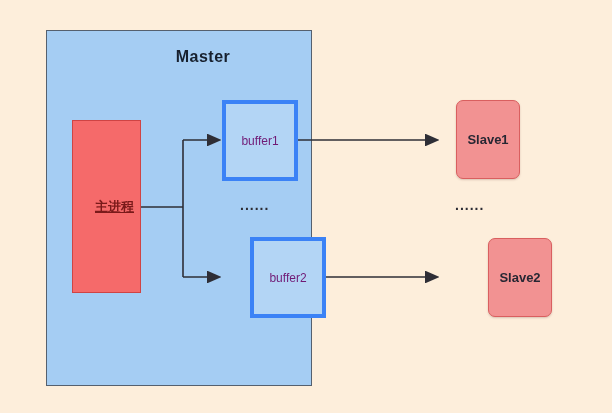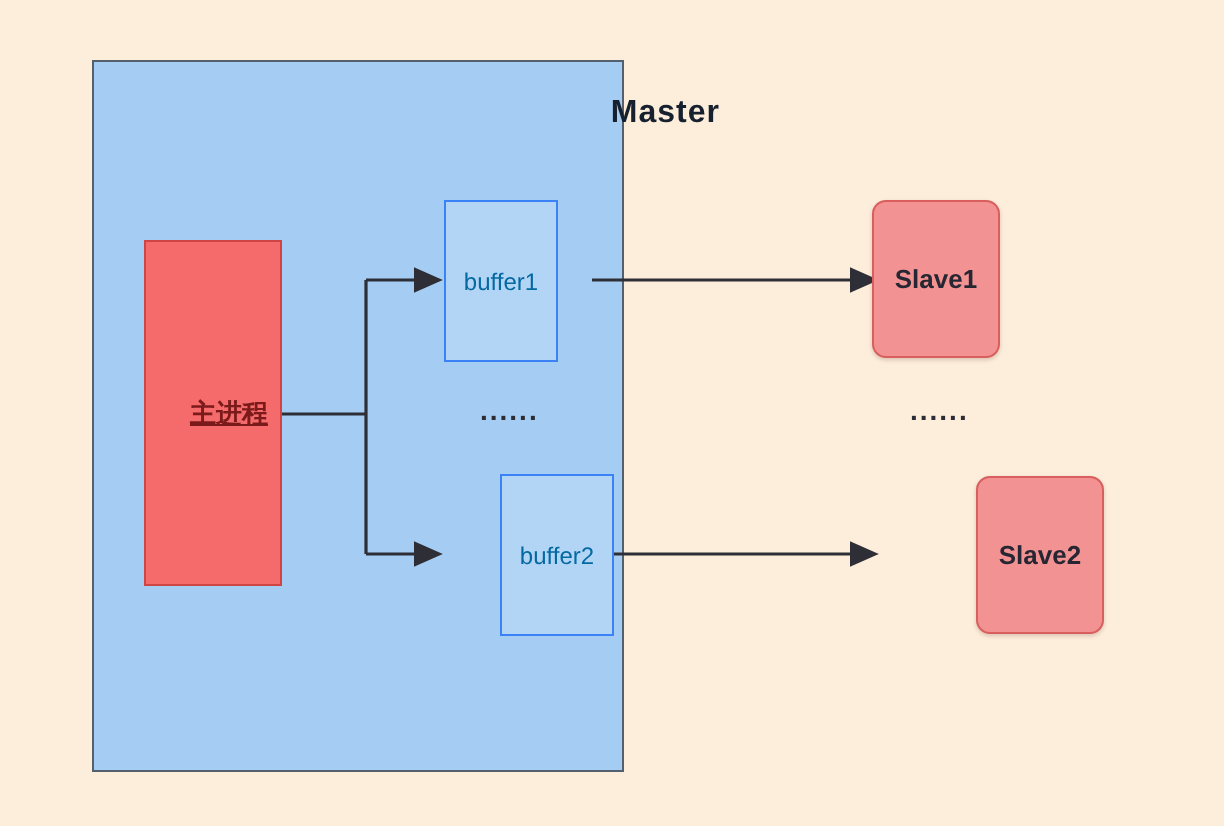--- a/index.html
+++ b/index.html
@@ -33,21 +33,21 @@
     width: 266px;
     height: 356px;
     background: #a5cdf3;
     border: 1px solid #55606e;
   }
   #master-title {
     position: absolute;
     left: 46px;
     top: 48px;
     width: 314px;
-    text-align: right;
+    text-align: center;
     font-size: 16px;
     font-weight: bold;
     color: #17202e;
     letter-spacing: 0.5px;
   }
   #main-process-box {
     left: 72px;
     top: 120px;
     width: 69px;
     height: 173px;
@@ -56,41 +56,41 @@
     border: 1px solid #cf4444;
     font-size: 13px;
     font-weight: bold;
     color: #7a1a1a;
     padding-left: 16px;
   }
   #main-process-box .label {
     text-decoration: underline;
   }
   .buffer-box {
-    width: 57px;
+    width: 76px;
     height: 81px;
     background: #b3d5f5;
-    border: 1px solid #3b82f6;
+    border: 4px solid #3b82f6;
     font-size: 12px;
-    color: #0369a1;
+    color: #701a75;
   }
   #buffer1-box { left: 222px; top: 100px; }
   #buffer2-box { left: 222px; top: 237px; margin-left: 28px; }
   .slave-box {
     width: 64px;
     height: 79px;
     background: #f29292;
     border: 1px solid #d95f5f;
     border-radius: 7px;
     font-size: 13px;
     font-weight: bold;
     color: #272733;
     box-shadow: 0 1px 2px rgba(120,60,60,0.25);
   }
-  #slave1-box { left: 436px; top: 100px; }
+  #slave1-box { left: 456px; top: 100px; }
   #slave2-box { left: 440px; top: 238px; margin-left: 48px; }
   .dots {
     position: absolute;
     font-size: 14px;
     font-weight: bold;
     color: #2c2c34;
     letter-spacing: 1px;
   }
   #dots-buffers { left: 240px; top: 197px; }
   #dots-slaves  { left: 455px; top: 197px; }

